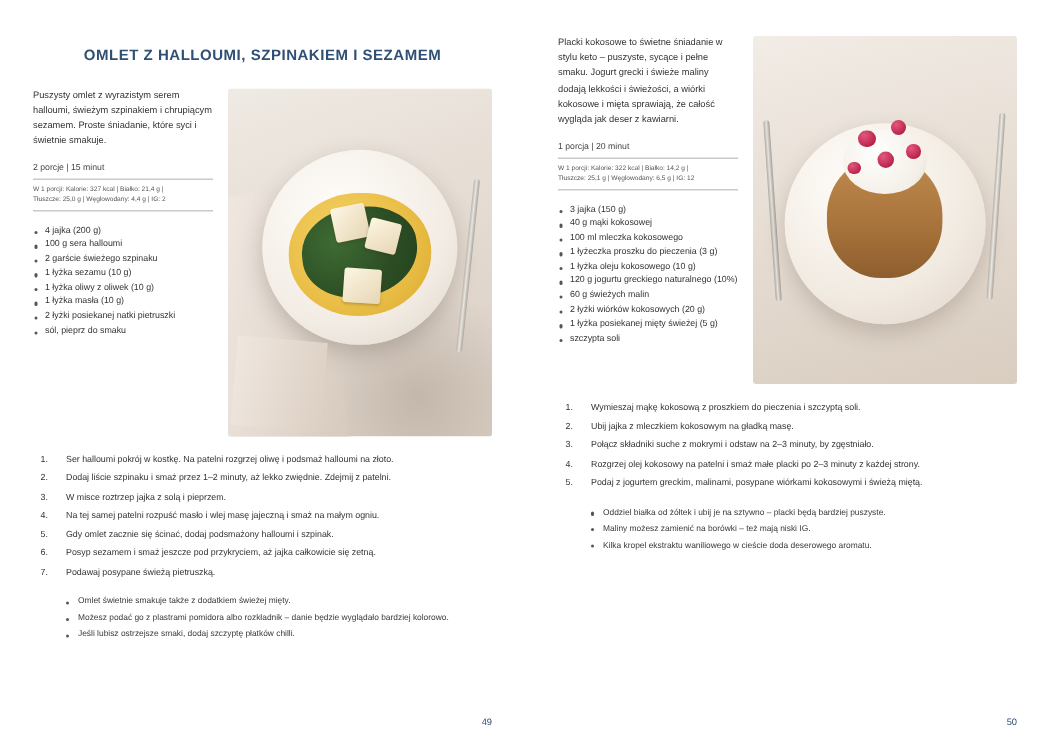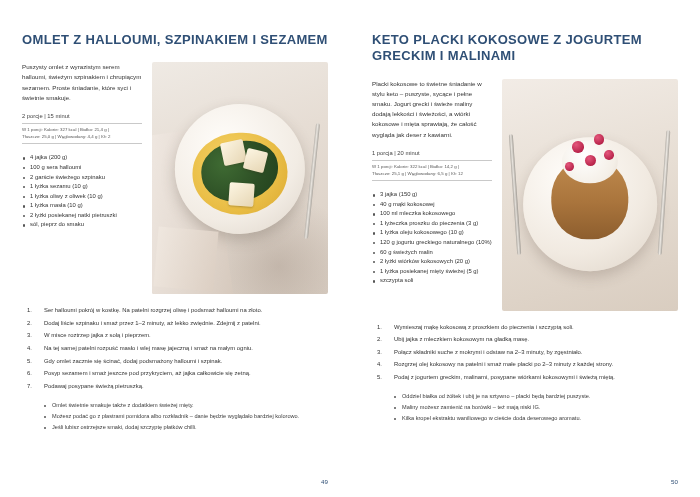--- a/index.html
+++ b/index.html
@@ -31,26 +31,27 @@
   .gutter {
     position: absolute;
     left: 350px;
     top: 0;
     width: 1px;
     height: 497px;
     background: #e6e6e6;
   }
   .recipe-title {
     color: #2f4f75;
-    font-size: 13px;
+    font-size: 10px;
     letter-spacing: 0.35px;
     font-weight: bold;
     text-transform: uppercase;
     margin: 8px 0 14px 0;
     line-height: 1.25;
+    text-align: center;
   }
   .top-area {
     display: flex;
     gap: 10px;
     align-items: flex-start;
   }
   .left-col {
     width: 120px;
     flex: 0 0 120px;
   }
@@ -365,21 +366,20 @@
       <li>Jeśli lubisz ostrzejsze smaki, dodaj szczyptę płatków chilli.</li>
     </ul>
 
     <div class="page-num">49</div>
   </div>
 
   <div class="gutter"></div>
 
   <div class="page page-right">
 
-    <div class="recipe-title">KETO PLACKI KOKOSOWE Z JOGURTEM GRECKIM I MALINAMI</div>
 
     <div class="top-area">
       <div class="left-col">
         <div class="intro">Placki kokosowe to świetne śniadanie w stylu keto – puszyste, sycące i pełne smaku. Jogurt grecki i świeże maliny dodają lekkości i świeżości, a wiórki kokosowe i mięta sprawiają, że całość wygląda jak deser z kawiarni.</div>
         <div class="servings">1 porcja | 20 minut</div>
         <div class="nutrition">
           <div>W 1 porcji: Kalorie: 322 kcal | Białko: 14,2 g |</div>
           <div>Tłuszcze: 25,1 g | Węglowodany: 6,5 g | IG: 12</div>
         </div>
         <ul class="ing-list">

